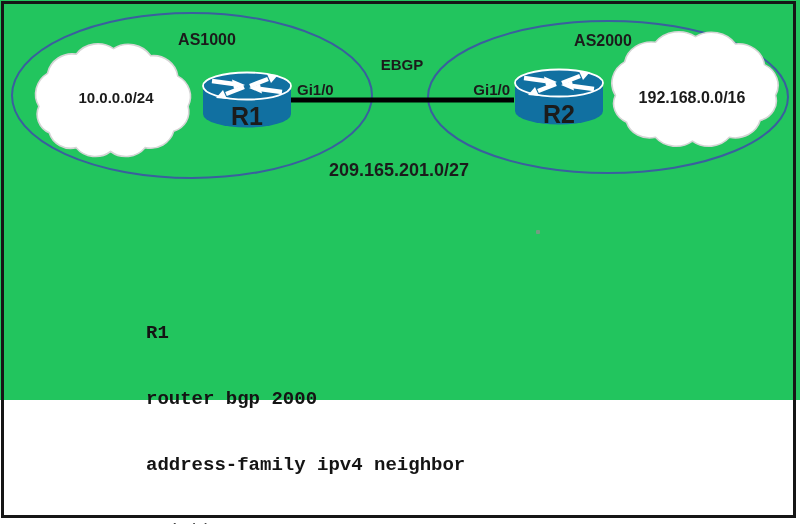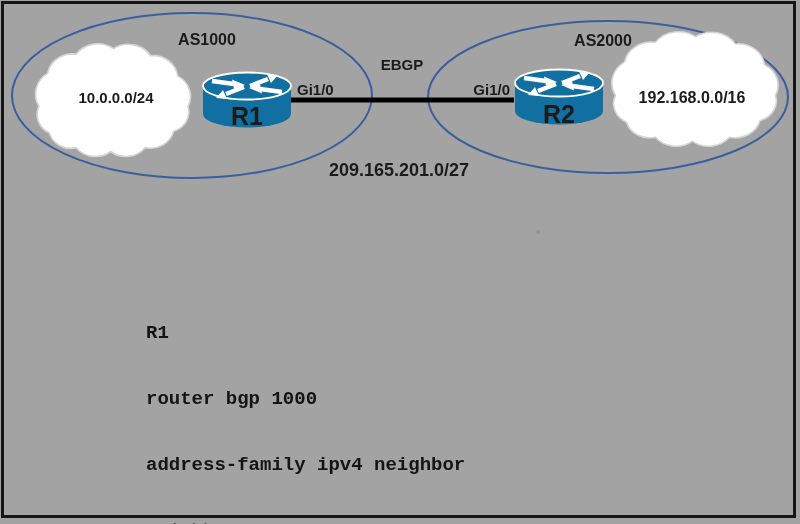--- a/index.html
+++ b/index.html
@@ -1,17 +1,17 @@
 <!DOCTYPE html>
 <html><head>
 <meta charset="utf-8">
 <style>
   html,body{margin:0;padding:0;background:#ffffff;}
   body{width:800px;height:524px;overflow:hidden;font-family:"Liberation Sans",sans-serif;}
-  .page{position:relative;width:800px;height:524px;background:#a3a3a3;}
+  .page{position:relative;width:800px;height:400px;background:#22c55e;}
   .frame-border{position:absolute;left:1px;top:1px;width:789px;height:511px;border:3px solid #161616;pointer-events:none;}
   .diagram-svg{position:absolute;left:0;top:0;}
   svg text{font-family:"Liberation Sans",sans-serif;font-weight:bold;fill:#1b1b1b;}
   .cfg{position:absolute;left:146px;top:234px;font-family:"Liberation Mono","DejaVu Sans Mono",monospace;
        font-size:19px;line-height:22px;color:#141414;white-space:pre;}
   .cfg .b{font-weight:bold;color:#141414;}
   .cfg .plain{font-weight:normal;color:#474747;}
   .speck{position:absolute;left:536px;top:230px;width:4px;height:4px;background:#8f8f8f;opacity:.75;border-radius:1px;}
 </style>
 </head>
@@ -67,21 +67,21 @@
 
     <text x="247" y="125" font-size="25" text-anchor="middle" fill="#0b2335">R1</text>
     <text x="559" y="123" font-size="25" text-anchor="middle" fill="#0b2335">R2</text>
 
     <text x="399" y="176" font-size="18" text-anchor="middle">209.165.201.0/27</text>
   </svg>
 
   <div class="cfg">
     <div>
       <div class="b">R1</div>
-      <div class="b">router bgp 1000</div>
+      <div class="b">router bgp 2000</div>
       <div class="b">address-family ipv4 neighbor</div>
       <div class="plain">neighbor 209.165.201.2 remote-as 2000</div>
       
       
     </div>
     
     
   </div>
 
   <div class="speck"></div>

